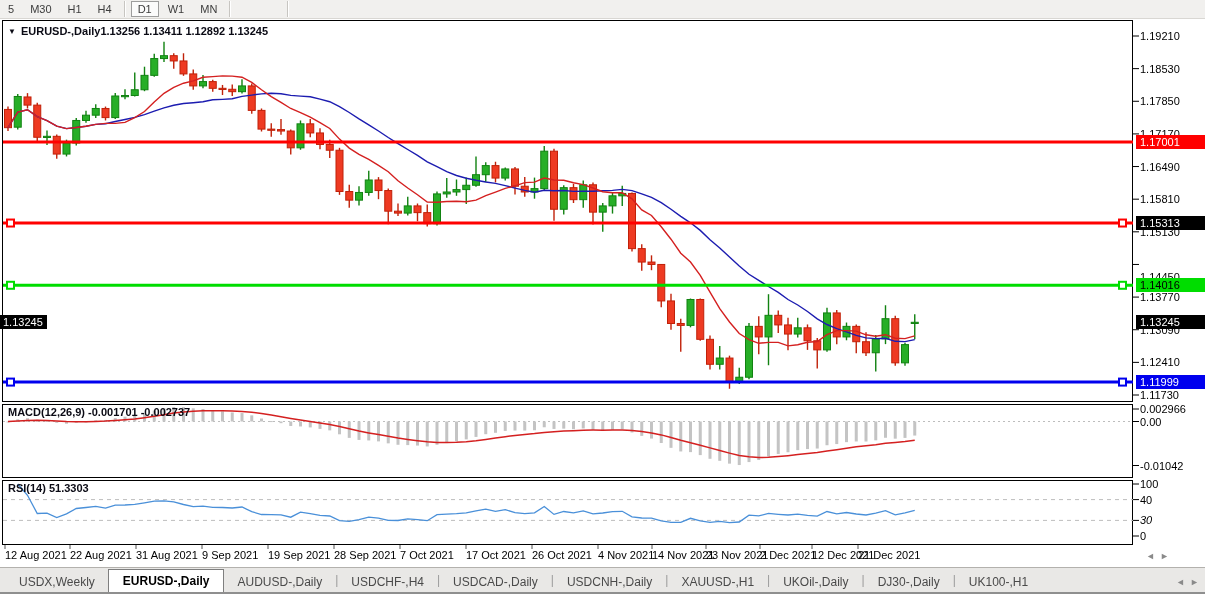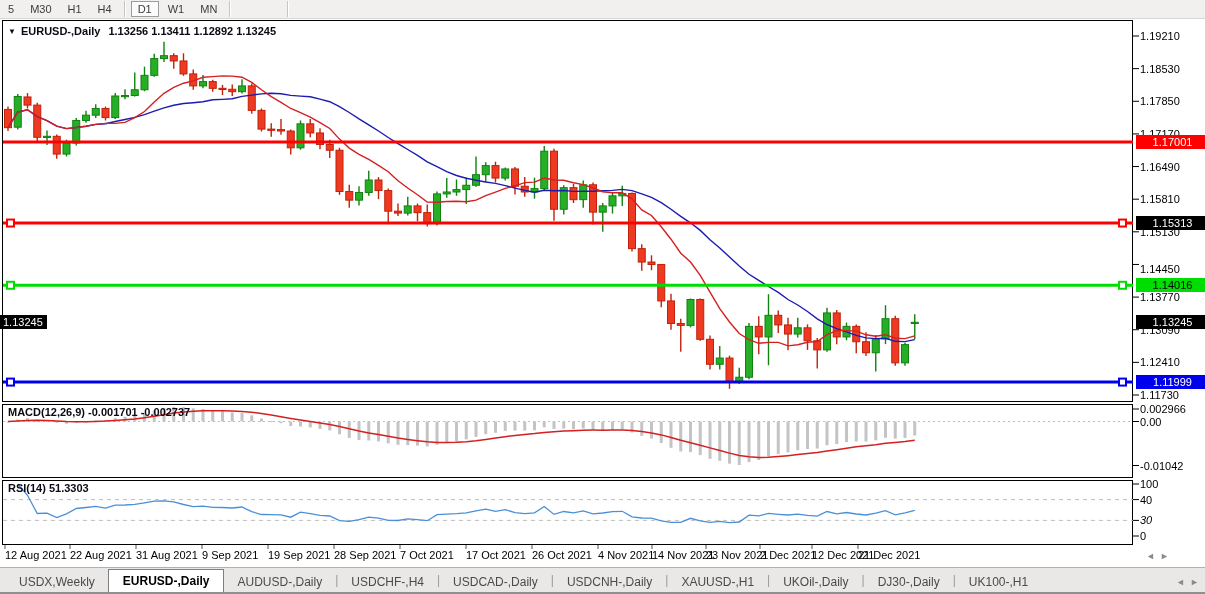--- a/index.html
+++ b/index.html
@@ -7,24 +7,24 @@
   .abs{position:absolute;}
   
   #toolbar{left:0;top:0;width:1205px;height:18px;background:#f1f0ee;border-bottom:1px solid #d9d7d3;
     display:flex;align-items:center;font-size:11px;color:#3c3c3c;}
   .tfbtn{padding:1px 7px;margin:0 1px;height:14px;line-height:14px;cursor:default;}
   .tfbtn.active{background:#fbfbfb;border:1px solid #9d9d9d;padding:0 6px;}
   .tbsep{width:1px;height:16px;background:#c7c5c1;margin:0 4px;border-right:1px solid #fff;}
   
   #title{left:8px;top:25px;font-size:11px;font-weight:bold;color:#0a0a14;letter-spacing:0;}
   #title .arrow{font-size:8px;vertical-align:1px;margin-right:5px;}
-  #title .num{margin-left:8px;}
+  #title .num{margin-left:0;}
   
   .plabel{left:1140px;width:64px;height:14px;line-height:14px;font-size:11px;color:#000;}
-  .badge{left:1136px;width:69px;height:14px;line-height:14px;font-size:11px;padding-left:4px;box-sizing:border-box;text-align:center;}
+  .badge{left:1136px;width:69px;height:14px;line-height:14px;font-size:11px;padding-left:4px;box-sizing:border-box;}
   #leftbadge{left:0;width:47px;height:14px;line-height:14px;font-size:11px;background:#000;color:#fff;padding-left:3px;box-sizing:border-box;}
   .indlabel{font-size:11px;font-weight:bold;color:#0a0a14;}
   .datelabel{font-size:11px;color:#000;top:549px;height:13px;line-height:13px;white-space:nowrap;}
   .scrollarrow{font-size:9px;color:#8a8a8a;line-height:10px;}
   
   #tabstrip{left:0;top:567px;width:1205px;height:25px;background:#e9e8e6;border-top:1px solid #b3b1ad;
     display:flex;align-items:flex-end;font-size:12px;color:#4a4a4a;}
   .tab{padding:3px 13px 4px 13px;line-height:14px;white-space:nowrap;cursor:default;}
   .tab.active{background:#fff;border:1px solid #7f7f7f;border-bottom:none;font-weight:bold;color:#000;
     padding:4px 14px 5px 14px;margin-bottom:0;}
@@ -616,21 +616,21 @@
 <div class="abs scrollarrow" style="left:1190px;top:577px">►</div>
 <div id="bottomline" class="abs"></div>
 
 <div class="abs plabel" style="top: 29px;">1.19210</div>
 <div class="abs plabel" style="top: 61.6364px;">1.18530</div>
 <div class="abs plabel" style="top: 94.2727px;">1.17850</div>
 <div class="abs plabel" style="top: 126.909px;">1.17170</div>
 <div class="abs plabel" style="top: 159.545px;">1.16490</div>
 <div class="abs plabel" style="top: 192.182px;">1.15810</div>
 <div class="abs plabel" style="top: 224.818px;">1.15130</div>
-<div class="abs plabel" style="top: 262px;">1.14450</div>
+<div class="abs plabel" style="top: 270px;">1.14450</div>
 <div class="abs plabel" style="top: 290.091px;">1.13770</div>
 <div class="abs plabel" style="top: 322.727px;">1.13090</div>
 <div class="abs plabel" style="top: 355.364px;">1.12410</div>
 <div class="abs plabel" style="top: 388px;">1.11730</div>
 <div class="abs plabel" style="top: 402px;">0.002966</div>
 <div class="abs plabel" style="top: 414.5px;">0.00</div>
 <div class="abs plabel" style="top: 458.5px;">-0.01042</div>
 <div class="abs plabel" style="top: 477px;">100</div>
 <div class="abs plabel" style="top: 492.6px;">40</div>
 <div class="abs plabel" style="top: 513.4px; font-style: italic;">30</div>

